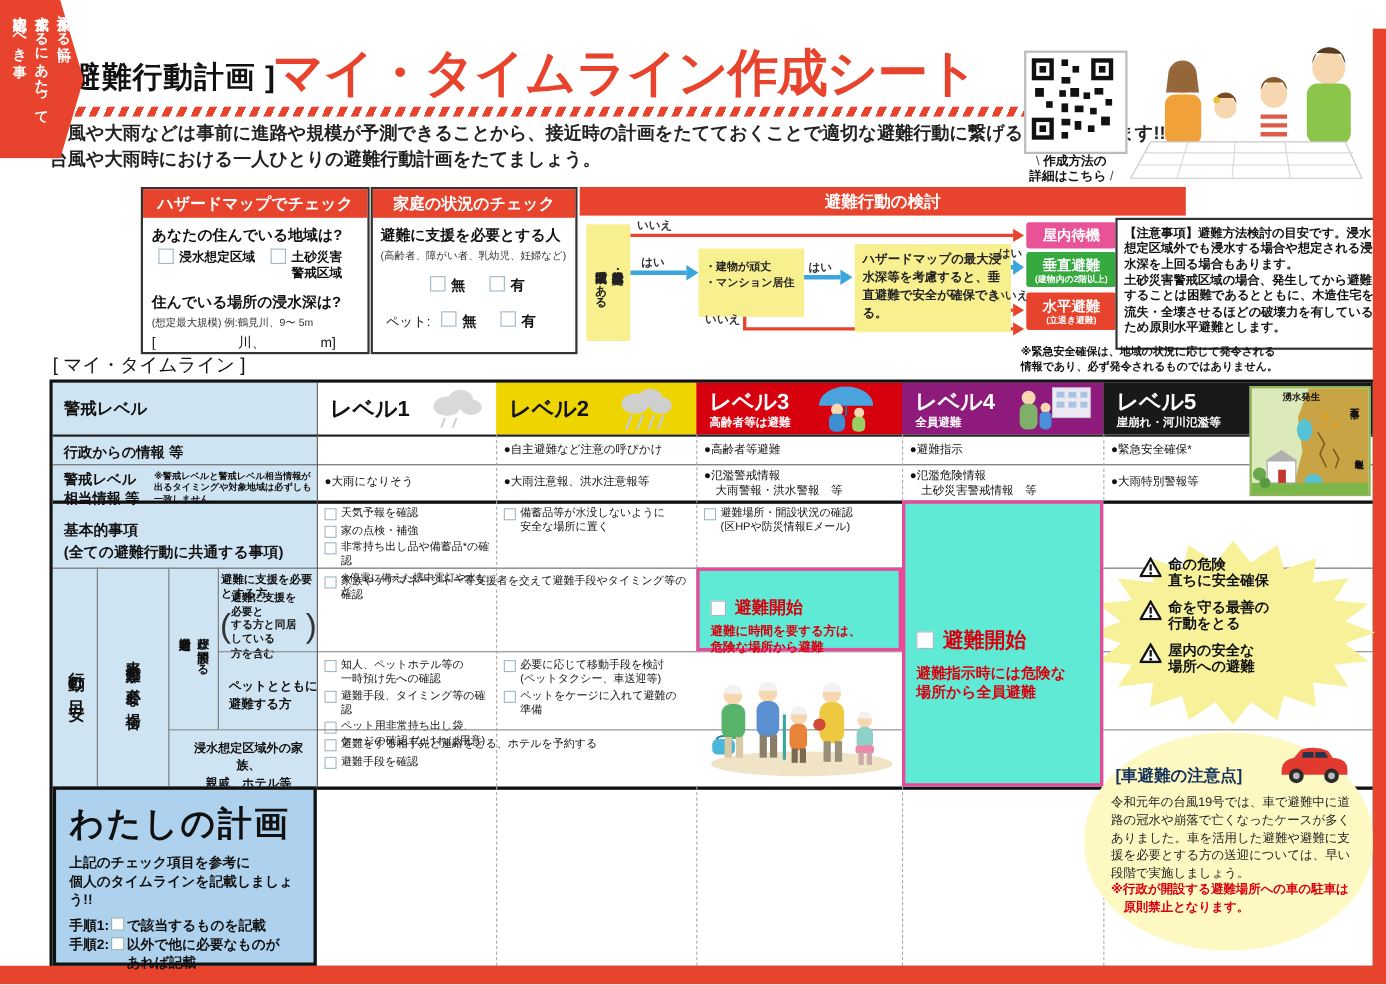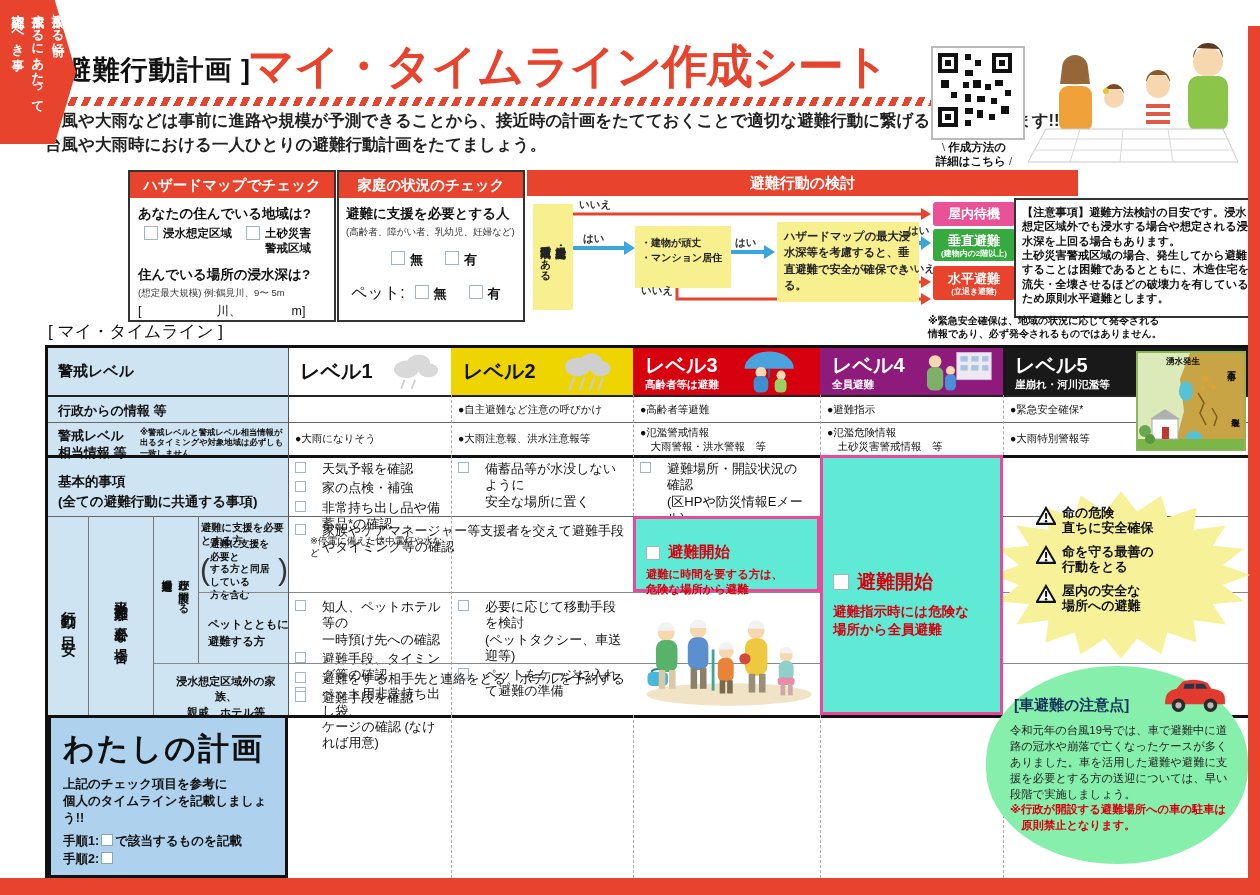--- a/index.html
+++ b/index.html
@@ -48,27 +48,27 @@
   .bluebg{position:absolute;left:0;top:0;width:240px;height:367px;background:#cfe4f2;}
   .hl{position:absolute;background:#666;height:1px;}
   .hl.thick{background:#111;height:3px;}
   .vl{position:absolute;background:#555;width:1px;}
   .vdash{position:absolute;width:0;border-left:1px dashed #a9a9a9;}
   .lvl{position:absolute;top:0;height:47px;display:flex;align-items:center;padding-left:12px;gap:4px;}
   .lvl .big{font-size:20px;font-weight:700;}
   .lvl .sub2{font-size:10.5px;font-weight:700;line-height:1.1;}
   .cell{position:absolute;font-size:10.5px;line-height:1.3;color:#111;}
   .lab{position:absolute;font-weight:700;color:#111;}
-  .ck{display:flex;align-items:flex-start;gap:16px;margin-bottom:3px;font-size:13px;line-height:1.25;}
+  .ck{display:flex;align-items:flex-start;gap:4px;margin-bottom:3px;font-size:10px;line-height:1.25;}
   .ck .cb{width:11px;height:11px;margin-top:1px;}
   .redstart{position:absolute;border:3px solid #ec4899;background:#5eead4;z-index:3;padding:23px 10px;}
   .redstart .t1{display:flex;align-items:center;gap:8px;color:#d7000f;font-weight:700;}
   .redstart .t2{color:#d7000f;font-weight:700;margin-top:4px;line-height:1.35;}
   .warn-item{display:flex;align-items:flex-start;gap:6px;font-size:13px;font-weight:700;line-height:1.15;margin-bottom:9px;}
-  .bubble{position:absolute;left:938px;top:318px;width:262px;height:198px;background:#86efac;
+  .bubble{position:absolute;left:938px;top:318px;width:262px;height:198px;background:#fef9c3;
           border-radius:130px/95px;z-index:4;}
   .bubble .bt{position:absolute;left:28px;top:30px;font-size:15px;font-weight:700;color:#14325a;}
   .bubble .bb{position:absolute;left:24px;top:56px;width:218px;font-size:11.3px;line-height:1.42;color:#222;}
   .bubble .bw{position:absolute;left:24px;top:136px;width:225px;font-size:11.3px;line-height:1.4;color:#d7000f;font-weight:700;}
   .plan{position:absolute;left:0;top:367px;width:240px;height:163px;background:#aed2ee;border:3px solid #111;z-index:2;padding:10px 12px;}
   .plan .pt{font-size:31px;font-weight:700;letter-spacing:2px;}
   .plan .pd{font-size:12.5px;font-weight:700;line-height:1.35;margin-top:6px;}
   .plan .ps{font-size:12.5px;font-weight:700;margin-top:6px;display:flex;align-items:flex-start;gap:2px;line-height:1.3;}
   .plan .cb{width:12px;height:12px;border-color:#fff;background:#fff;border:1px solid #8aa;margin-top:1px;}
   .starburst{position:absolute;left:942px;top:138px;width:262px;height:178px;z-index:2;}
@@ -187,21 +187,21 @@
       <div class="cbrow" style="margin:0;">
           <span class="cb"></span>
           <span class="b" style="font-size:13px;">無</span>
         </div>
       <div class="cbrow" style="margin:0;">
           <span class="cb"></span>
           <span class="b" style="font-size:13px;">有</span>
         </div>
     </div>
     <div style="display:flex;gap:22px;margin:14px 0 0 12px;align-items:center;">
-      <span style="font-size:16px;">ペット:</span>
+      <span style="font-size:12px;">ペット:</span>
       <div class="cbrow" style="margin:0 0 0 -12px;">
           <span class="cb"></span>
           <span class="b" style="font-size:13px;">無</span>
         </div>
       <div class="cbrow" style="margin:0;">
           <span class="cb"></span>
           <span class="b" style="font-size:13px;">有</span>
         </div>
     </div>
   </div>
@@ -588,20 +588,22 @@
       <div class="pd pre">上記のチェック項目を参考に
 個人のタイムラインを記載しましょう!!</div>
       <div class="ps">
           <span>手順1:</span>
           <span class="cb"></span>
           <span>で該当するものを記載</span>
         </div>
       <div class="ps" style="margin-top:2px;">
           <span>手順2:</span>
           <span class="cb"></span>
+          <span class="pre">以外で他に必要なものが
+あれば記載</span>
         </div>
     </div>
 
     <div class="abs" style="left:240px;top:367px;width:960px;height:163px;"></div>
 
     <div class="hl" style="left:0;top:47px;width:1200px;background:#222;height:2px;"></div>
     <div class="hl" style="left:0;top:74px;width:1200px;"></div>
     <div class="hl thick" style="left:0;top:107px;width:1200px;"></div>
     <div class="hl" style="left:0;top:168px;width:1200px;"></div>
     <div class="hl" style="left:150px;top:244px;width:1050px;background:#888;"></div>

